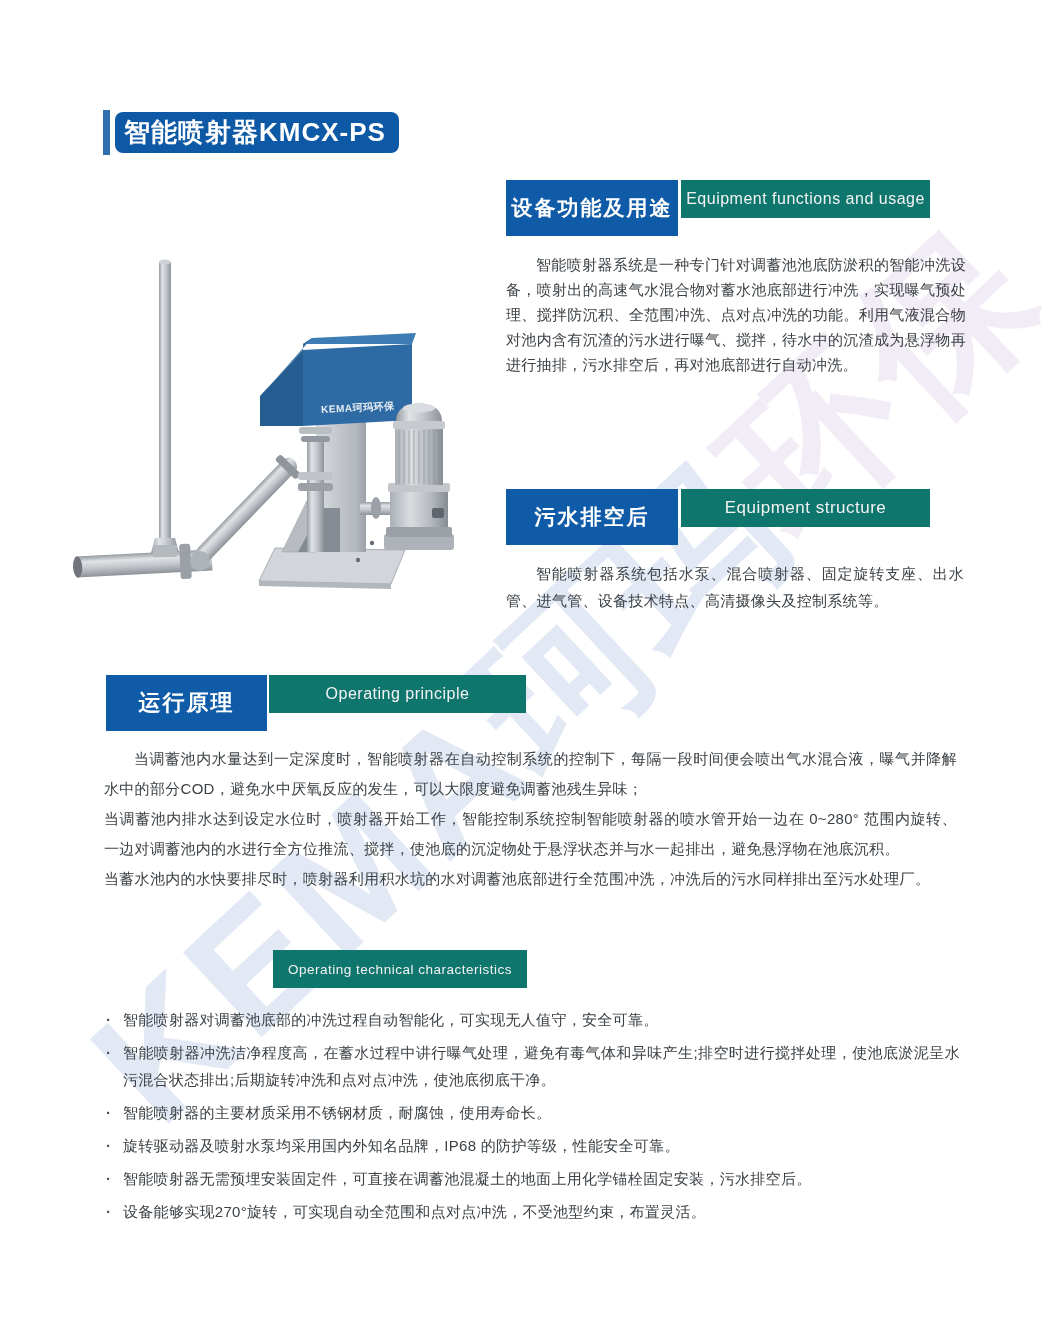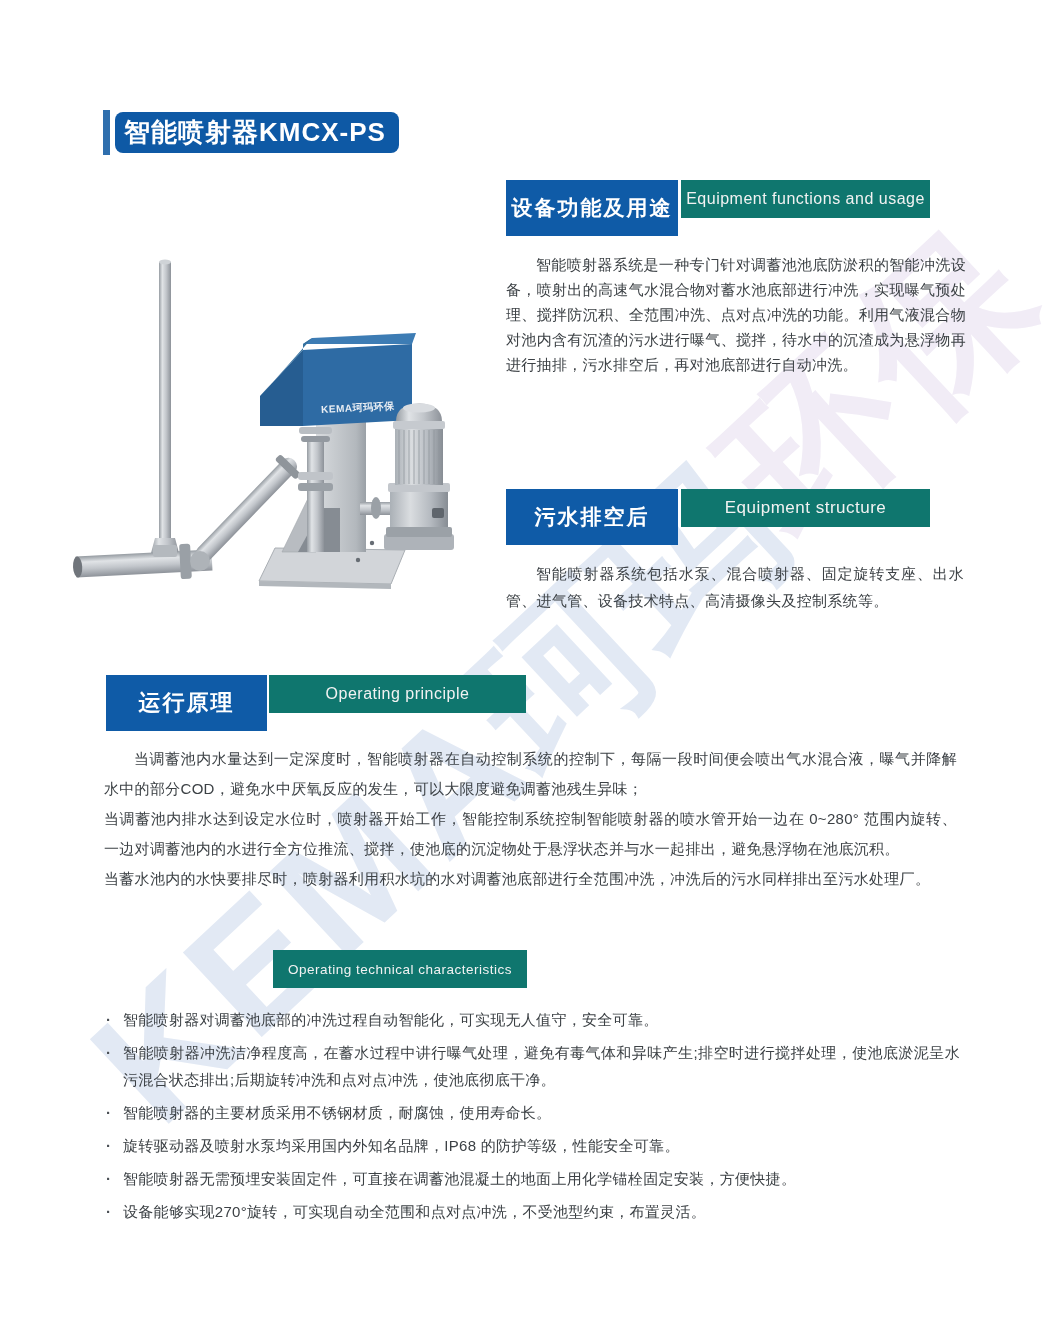--- a/index.html
+++ b/index.html
@@ -178,17 +178,17 @@
     <p>当调蓄池内排水达到设定水位时，喷射器开始工作，智能控制系统控制智能喷射器的喷水管开始一边在 0~280° 范围内旋转、一边对调蓄池内的水进行全方位推流、搅拌，使池底的沉淀物处于悬浮状态并与水一起排出，避免悬浮物在池底沉积。</p>
     <p>当蓄水池内的水快要排尽时，喷射器利用积水坑的水对调蓄池底部进行全范围冲洗，冲洗后的污水同样排出至污水处理厂。</p>
   </div>
 
   <div class="hgray" id="h-char-en">Operating technical characteristics</div>
   <ul class="bodytext" id="char-list">
     <li>智能喷射器对调蓄池底部的冲洗过程自动智能化，可实现无人值守，安全可靠。</li>
     <li>智能喷射器冲洗洁净程度高，在蓄水过程中讲行曝气处理，避免有毒气体和异味产生;排空时进行搅拌处理，使池底淤泥呈水污混合状态排出;后期旋转冲洗和点对点冲洗，使池底彻底干净。</li>
     <li>智能喷射器的主要材质采用不锈钢材质，耐腐蚀，使用寿命长。</li>
     <li>旋转驱动器及喷射水泵均采用国内外知名品牌，IP68 的防护等级，性能安全可靠。</li>
-    <li>智能喷射器无需预埋安装固定件，可直接在调蓄池混凝土的地面上用化学锚栓固定安装，方便快捷。</li>
+    <li>智能喷射器无需预埋安装固定件，可直接在调蓄池混凝土的地面上用化学锚栓固定安装，污水排空后。</li>
     <li>设备能够实现270°旋转，可实现自动全范围和点对点冲洗，不受池型约束，布置灵活。</li>
   </ul>
 
 </div>
 
 </body></html>

